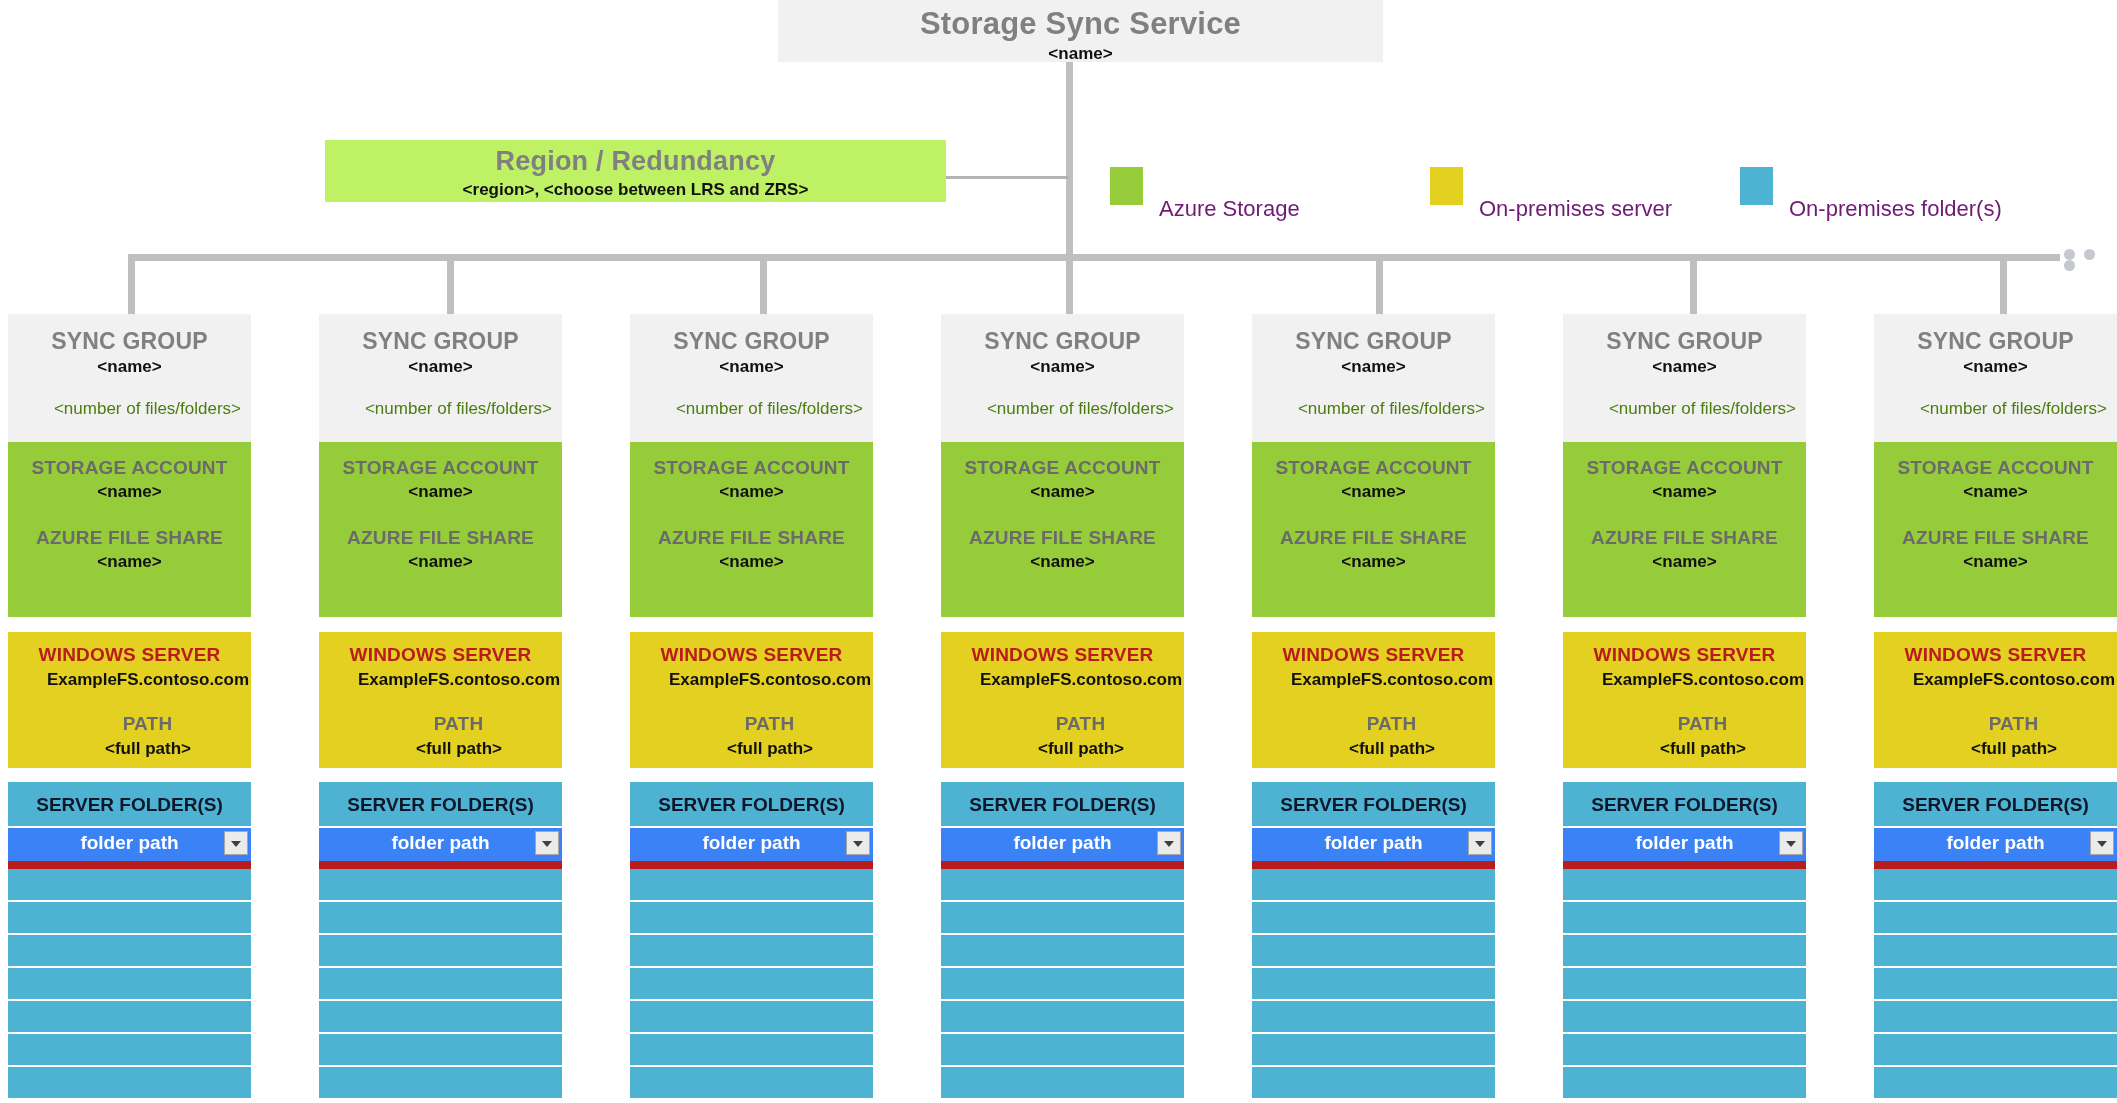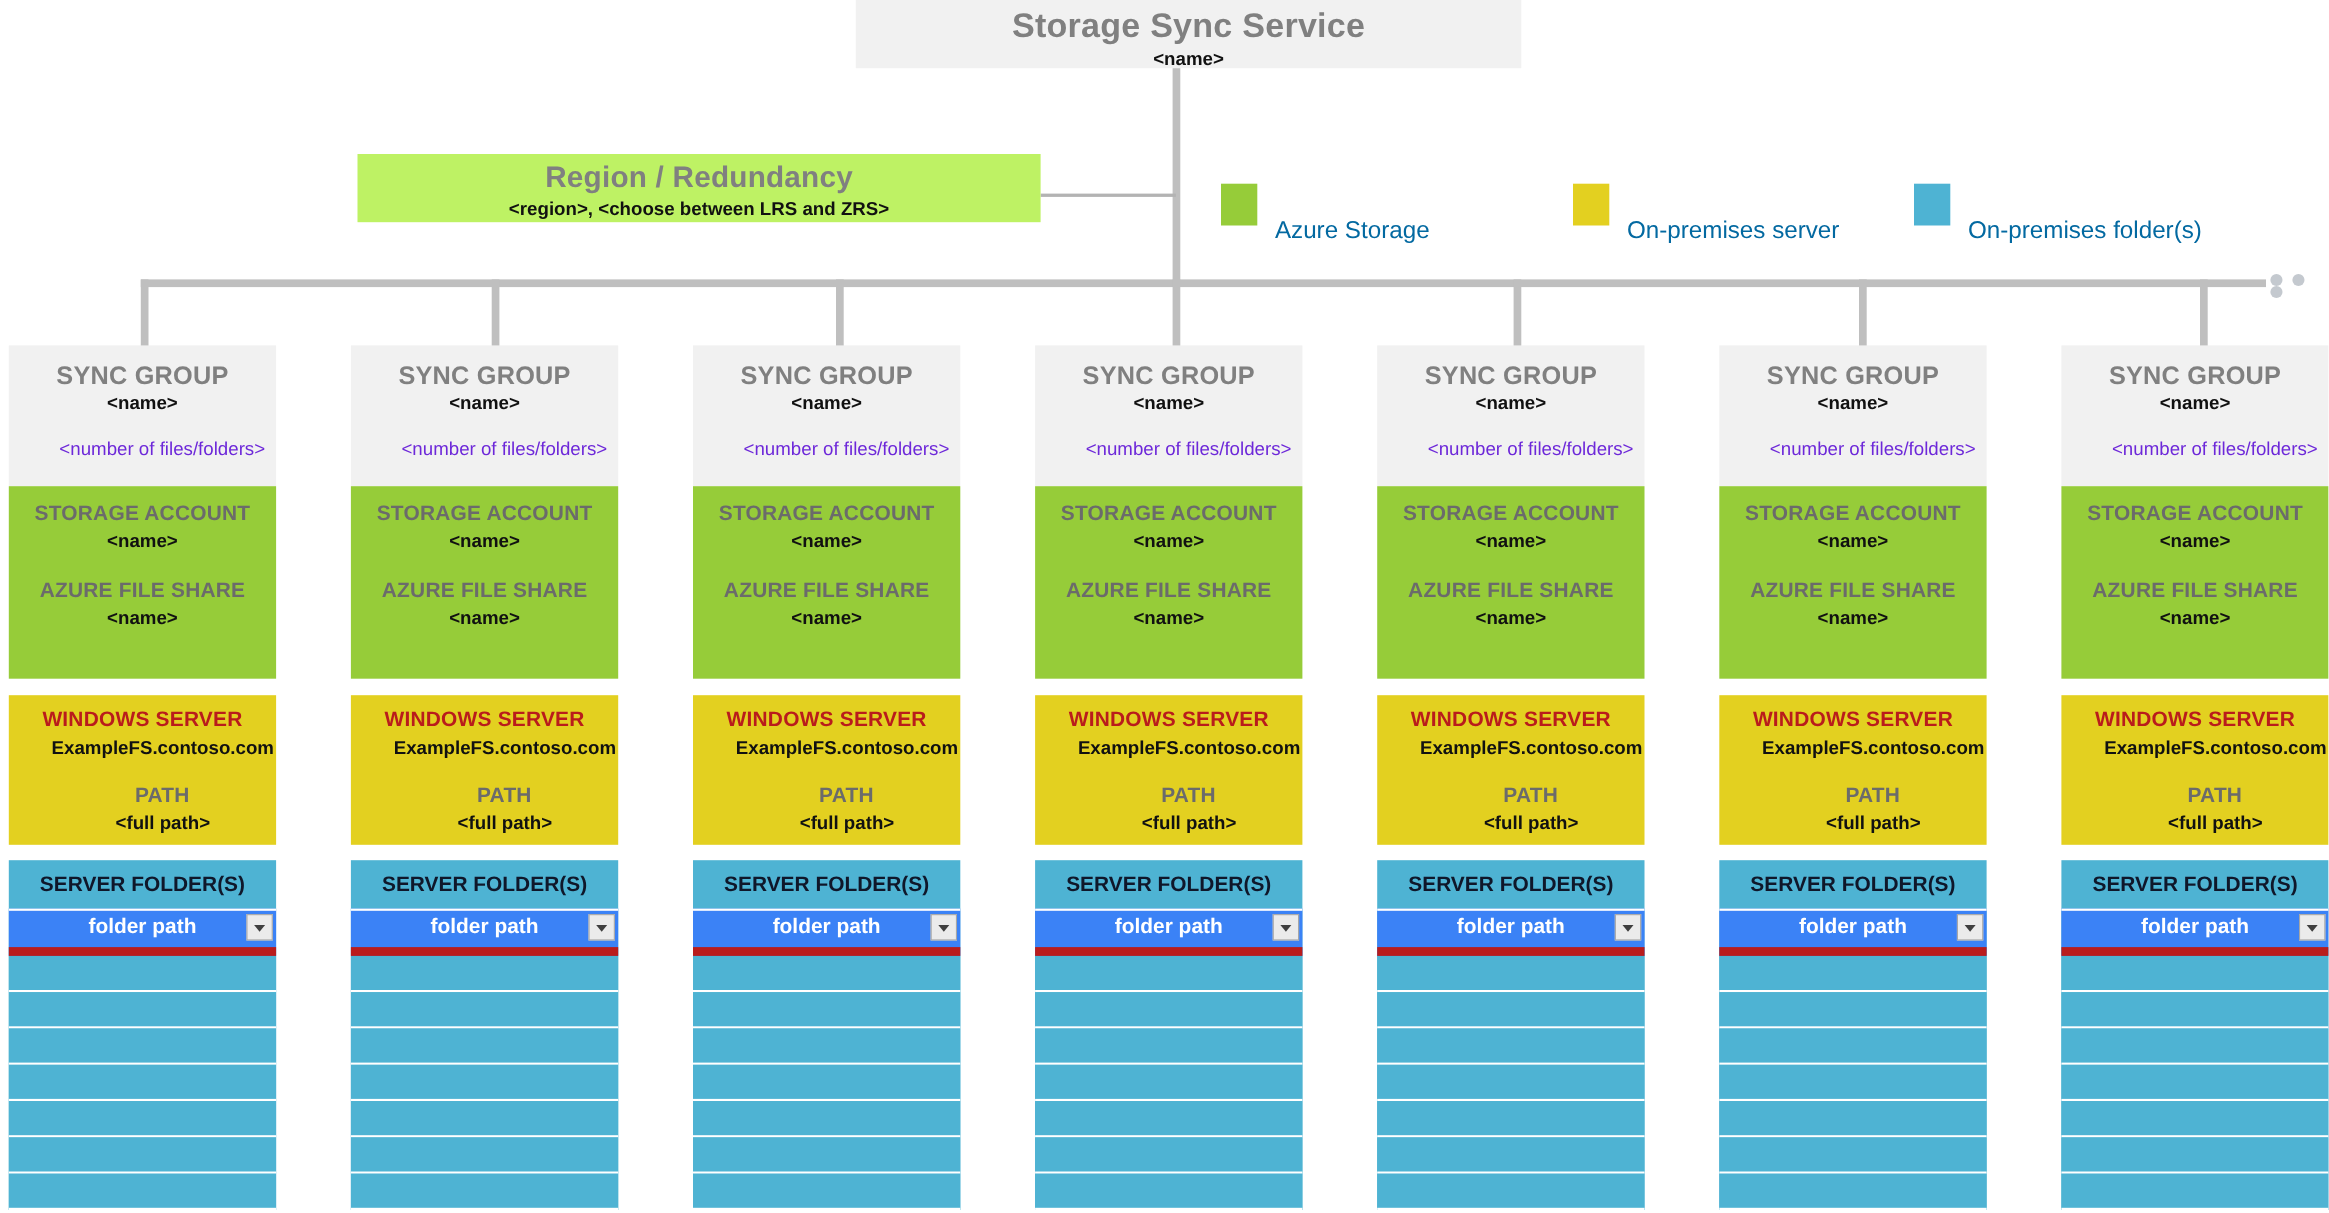--- a/index.html
+++ b/index.html
@@ -136,21 +136,21 @@
     display: inline-block;
     width: 33px;
     height: 38px;
     vertical-align: middle;
   }
   .legend-item .lbl {
     display: inline-block;
     vertical-align: middle;
     margin-left: 16px;
     font-size: 22px;
-    color: #0369a1;
+    color: #701a75;
     margin-top: 46px;
   }
 
   
   .col {
     position: absolute;
     top: 314px;
     width: 243px;
   }
 
@@ -164,21 +164,21 @@
     font-size: 23px;
     line-height: 30px;
     padding-top: 12px;
   }
   .sg .name {
     font-size: 17px;
     line-height: 22px;
   }
   .sg .files {
     font-size: 17px;
-    color: #6d28d9;
+    color: #4d7c0f;
     line-height: 22px;
     padding-top: 20px;
     padding-left: 36px;
   }
 
   .azure {
     margin-top: 0;
     background: #96cc39;
     height: 175px;
     text-align: center;

